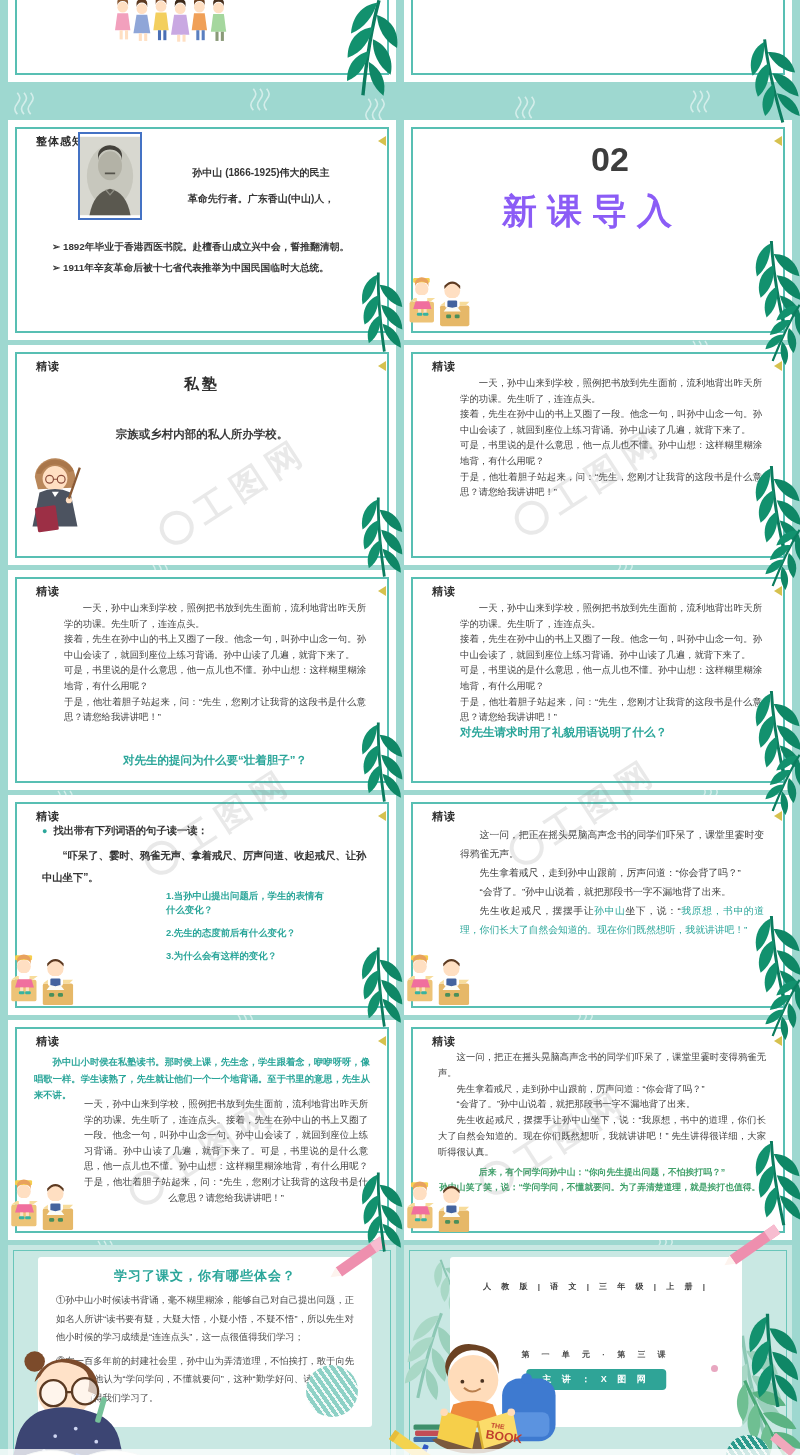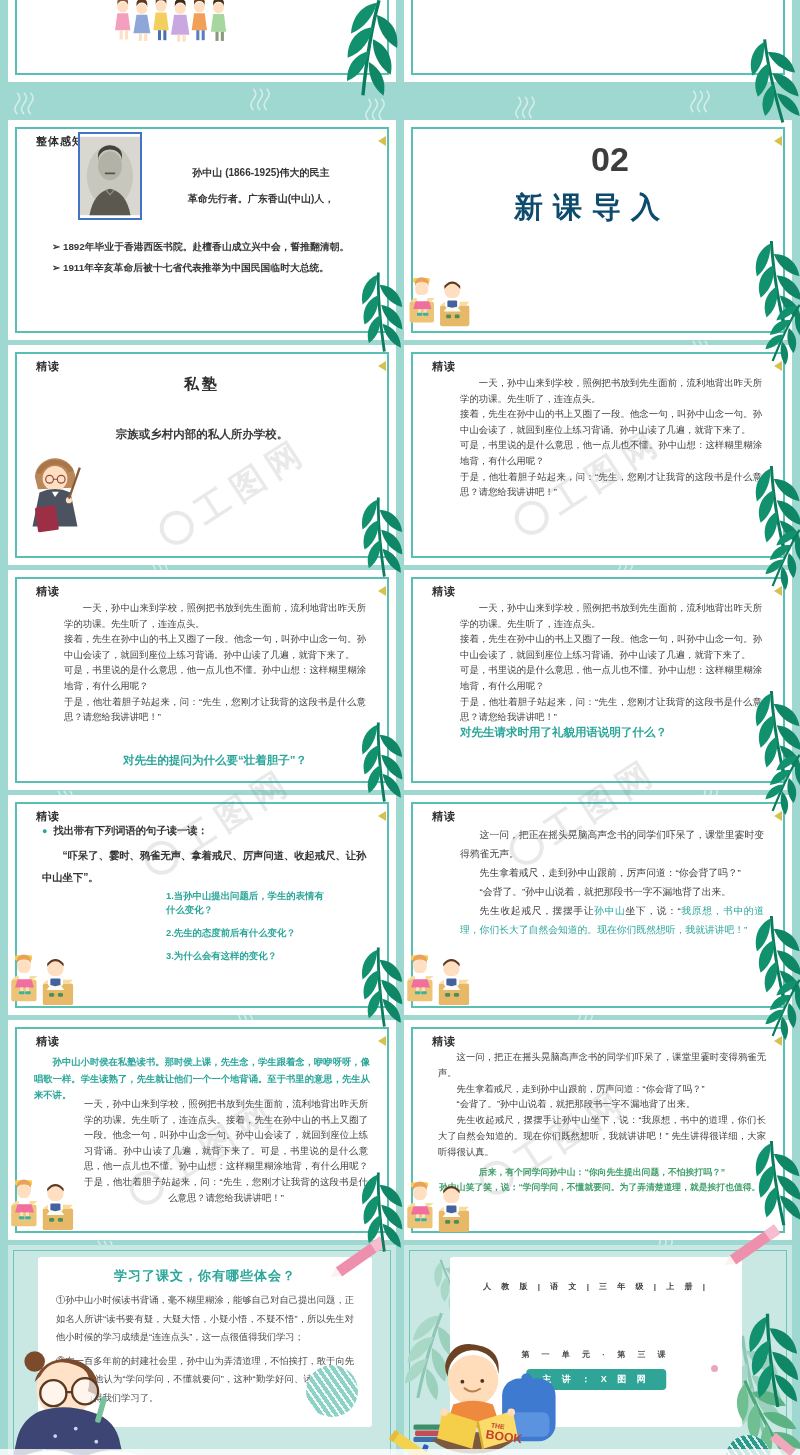--- a/index.html
+++ b/index.html
@@ -13,22 +13,22 @@
        border-bottom:5px solid transparent;border-right:8px solid #d6c14e;}
   
   .photo{position:absolute;left:70px;top:12px;width:60px;height:84px;border:2px solid #4472c4;}
   .intro{position:absolute;left:138px;top:40px;width:230px;text-align:center;font-weight:bold;
          font-size:10px;line-height:26px;color:#353535;}
   .bullets{position:absolute;left:44px;top:116px;right:14px;font-size:9.8px;font-weight:600;
            color:#353535;line-height:21px;}
   .bullets .b{padding-left:13px;text-indent:-13px;}
   
   .sec-num{position:absolute;left:0;right:0;top:20px;text-align:center;font-size:34px;font-weight:bold;color:#3d3d3d;padding-left:24px;}
-  .sec-title{position:absolute;left:0;right:12px;top:68px;text-align:center;font-size:29px;font-weight:bold;
-             letter-spacing:10px;color:#0c4a6e;}
+  .sec-title{position:absolute;left:0;right:12px;top:68px;text-align:center;font-size:35px;font-weight:bold;
+             letter-spacing:10px;color:#8b5cf6;}
   
   .sishu-title{position:absolute;left:0;right:0;top:30px;text-align:center;font-size:15px;font-weight:bold;
                letter-spacing:3px;color:#2f2f2f;}
   .sishu-body{position:absolute;left:40px;right:40px;top:74px;text-align:center;font-weight:bold;
               font-size:11.5px;line-height:30px;color:#3a3a3a;}
   
   .story{position:absolute;left:56px;right:30px;top:30px;font-size:9.4px;line-height:15.6px;text-align:justify;color:#3e3e3e;}
   .story p{margin:0;}
   .ind{text-indent:2em;}
   .q-center{margin-top:28px;text-align:center;color:#2ba69a;font-weight:bold;font-size:11.5px;text-indent:0;}

